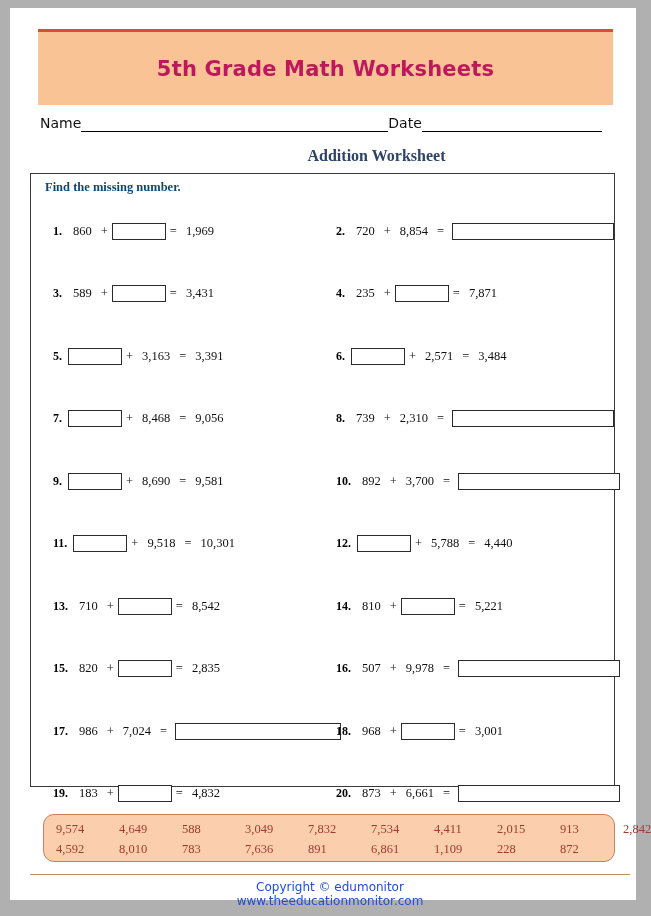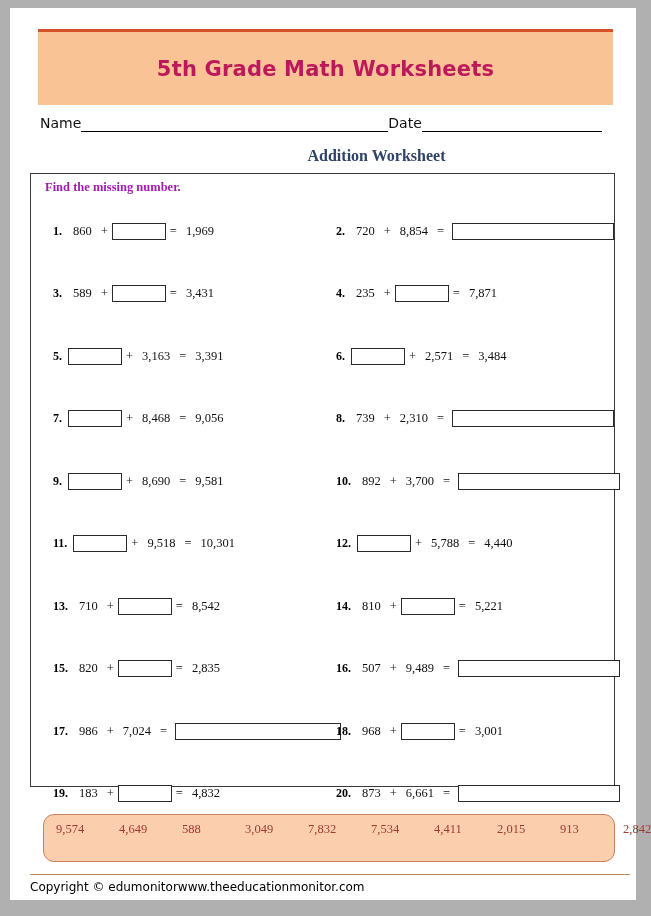--- a/index.html
+++ b/index.html
@@ -91,21 +91,21 @@
     border: 1.2px solid #3a3a3a;
     box-sizing: border-box;
   }
   .instruction {
     position: absolute;
     left: 14px;
     top: 6px;
     font-family: "Liberation Serif", serif;
     font-weight: bold;
     font-size: 12.5px;
-    color: #a21caf;
+    color: #0c4a6e;
   }
 
   
   .problems {
     position: absolute;
     left: 0;
     top: 26px;
     width: 583px;
     height: 580px;
   }
@@ -184,25 +184,26 @@
     top: 866px;
     width: 600px;
     border-top: 1.2px solid #c08a5a;
   }
   .footer {
     position: absolute;
     left: 20px;
     top: 872px;
     width: 600px;
     display: flex;
-    justify-content: flex-start;
+    justify-content: space-between;
     align-items: center;
     font-family: "DejaVu Sans", sans-serif;
     font-size: 12px;
-    color: #000000;
+    color: #1d4ed8;
+    flex-direction: column;
   }
 </style>
 </head>
 <body>
 
 <div id="page">
 
   <div class="banner">
     <div class="banner-title">5th Grade Math Worksheets</div>
   </div>
@@ -351,21 +352,21 @@
             <span class="tok">820</span>
             <span class="tok op">+</span>
             <span class="ansbox small"></span>
             <span class="tok op">=</span>
             <span class="tok">2,835</span>
           </div>
           <div class="prob right">
             <span class="pnum">16.</span>
             <span class="tok">507</span>
             <span class="tok op">+</span>
-            <span class="tok">9,489</span>
+            <span class="tok">9,978</span>
             <span class="tok op">=</span>
             <span class="ansbox wide"></span>
           </div>
         </div>
         <div class="prow">
           <div class="prob left">
             <span class="pnum">17.</span>
             <span class="tok">986</span>
             <span class="tok op">+</span>
             <span class="tok">7,024</span>
@@ -408,20 +409,31 @@
         <span class="bank-cell">4,649</span>
         <span class="bank-cell">588</span>
         <span class="bank-cell">3,049</span>
         <span class="bank-cell">7,832</span>
         <span class="bank-cell">7,534</span>
         <span class="bank-cell">4,411</span>
         <span class="bank-cell">2,015</span>
         <span class="bank-cell">913</span>
         <span class="bank-cell">2,842</span>
       </div>
+    <div class="bank-row" id="bank-row-2">
+        <span class="bank-cell">4,592</span>
+        <span class="bank-cell">8,010</span>
+        <span class="bank-cell">783</span>
+        <span class="bank-cell">7,636</span>
+        <span class="bank-cell">891</span>
+        <span class="bank-cell">6,861</span>
+        <span class="bank-cell">1,109</span>
+        <span class="bank-cell">228</span>
+        <span class="bank-cell">872</span>
+      </div>
   </div>
 
   <div class="footer-rule"></div>
   <div class="footer">
     <span>Copyright © edumonitor</span>
     <span>www.theeducationmonitor.com</span>
   </div>
 
 </div>
 

